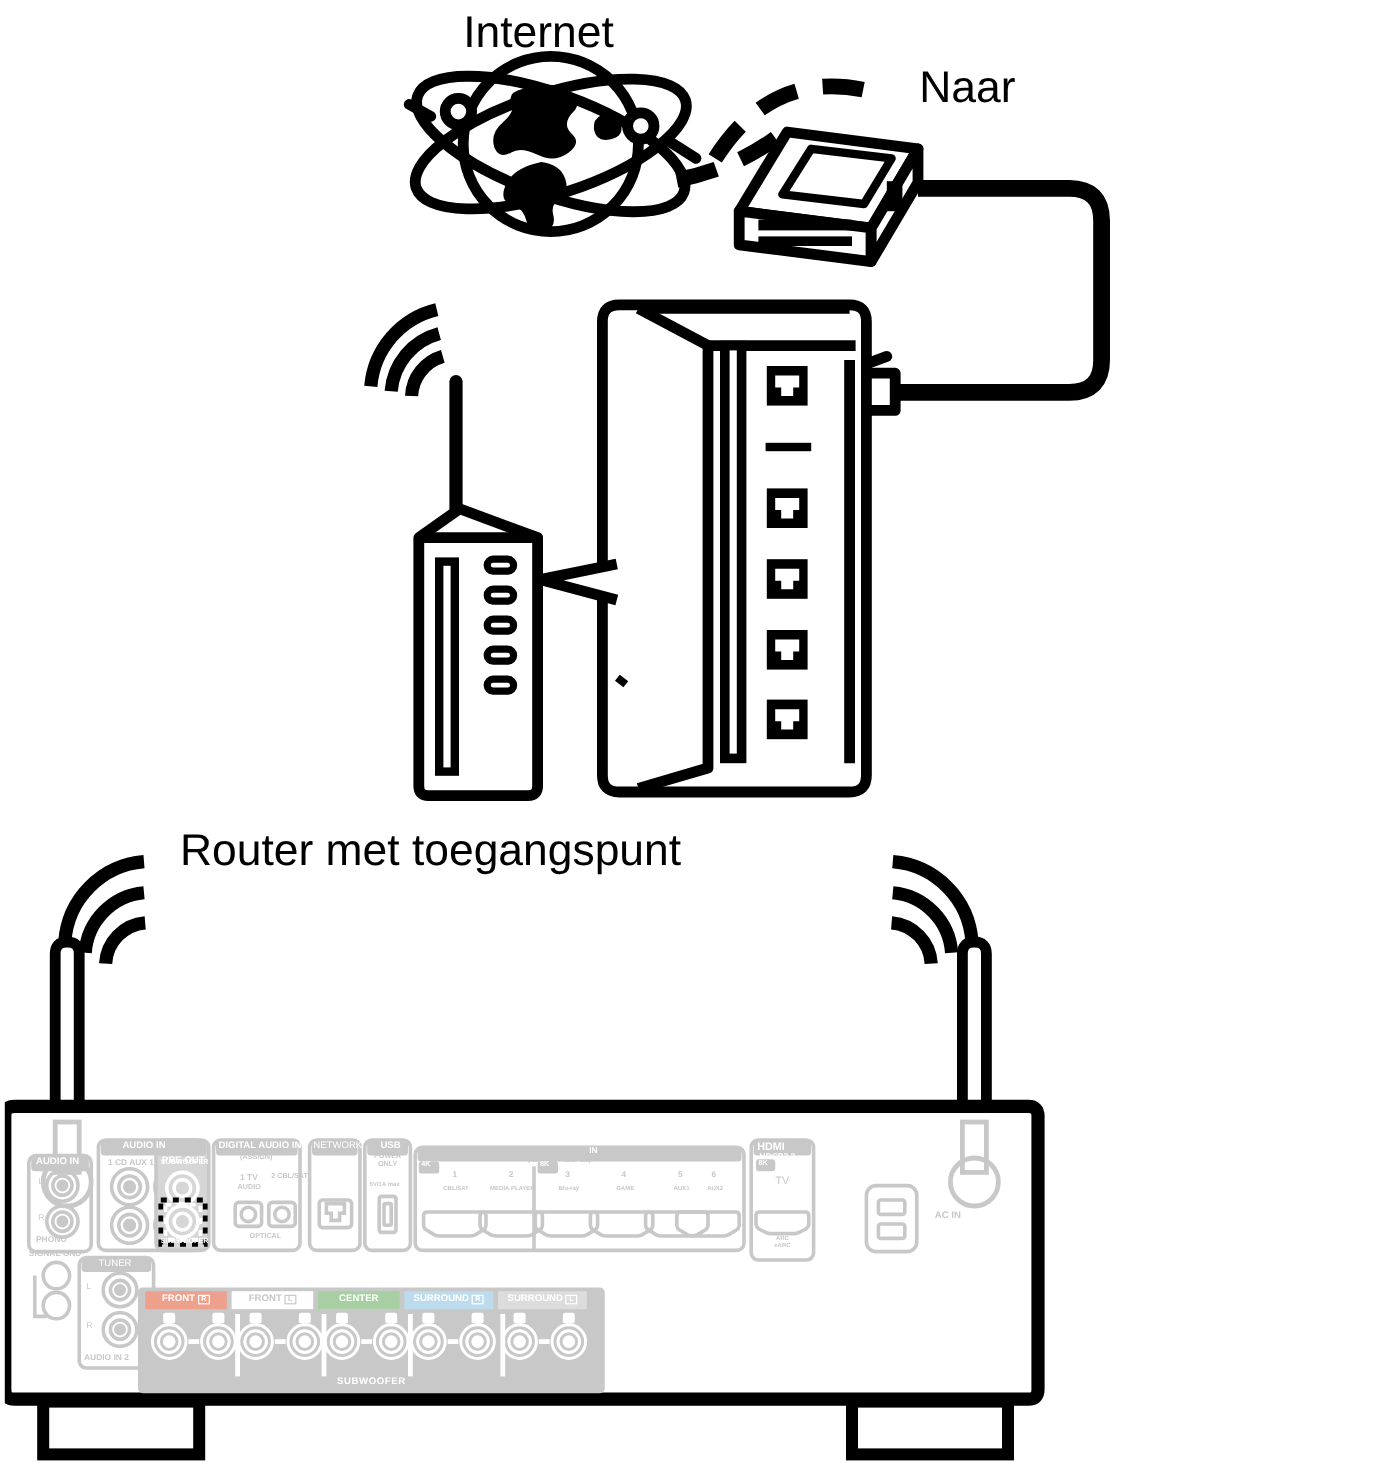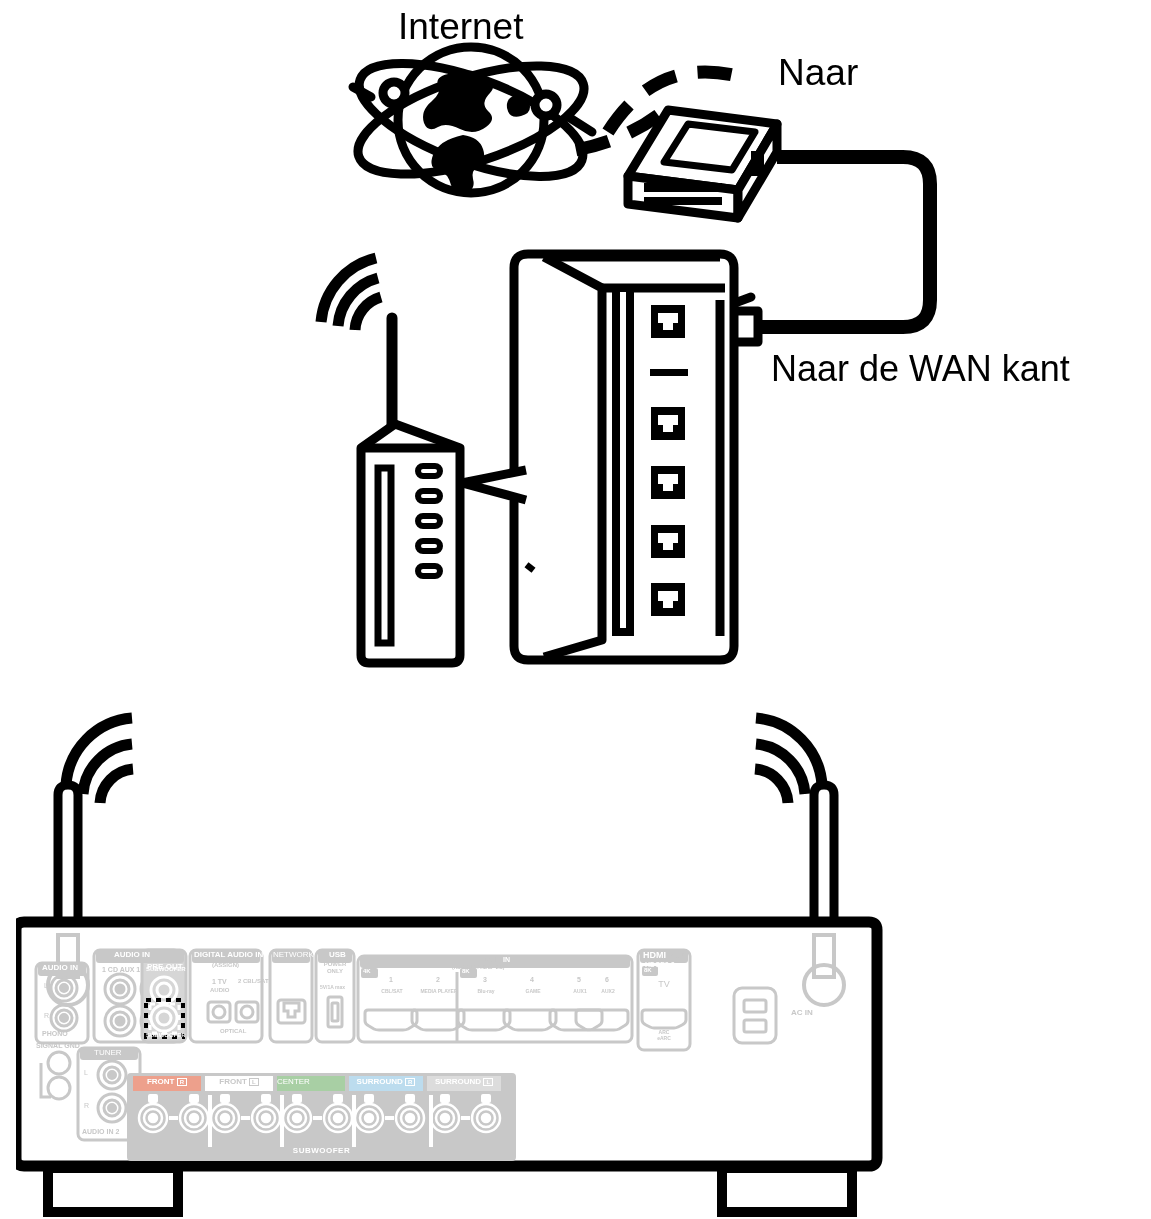--- a/index.html
+++ b/index.html
@@ -1,34 +1,34 @@
 <!DOCTYPE html>
 <html><head>
 <meta charset="utf-8">
 <title>Network Connection Diagram</title>
 <style>
   html,body{margin:0;padding:0;background:#ffffff;}
   body{width:1151px;height:1219px;position:relative;overflow:hidden;
        font-family:"Liberation Sans","DejaVu Sans",sans-serif;color:#000;}
-  .stage{position:absolute;left:16px;top:0;width:960px;height:1219px;}
+  .stage{position:absolute;left:4px;top:0;width:960px;height:1219px;}
   .lbl{position:absolute;white-space:nowrap;color:#000;}
   #label-internet{left:382px;top:6px;font-size:37px;}
   #label-modem{left:762px;top:52px;font-size:37px;}
   #label-wan{left:755px;top:348px;font-size:36px;}
   #label-router{left:146px;top:688px;font-size:37px;}
   svg{position:absolute;left:0;top:0;display:block;}
 </style>
 </head>
 <body>
 
 <div class="stage">
 
   <div class="lbl" id="label-internet">Internet</div>
   <div class="lbl" id="label-modem">Naar</div>
-  <div class="lbl" id="label-wan">Naar de WAN kant</div>
+  <div class="lbl" id="label-router">Router met toegangspunt</div>
 
   <svg width="1151" height="1219" viewBox="0 0 1151 1219">
 
     <g fill="none" stroke="#000" stroke-width="9" stroke-linecap="round">
       <circle cx="455" cy="120" r="73"></circle>
 
       <ellipse cx="455" cy="120" rx="118" ry="42" transform="rotate(-18 455 120)"></ellipse>
       <ellipse cx="455" cy="120" rx="118" ry="42" transform="rotate(20 455 120)"></ellipse>
 
       <circle cx="378" cy="93" r="11" fill="#fff"></circle>
@@ -414,22 +414,22 @@
     <div style="position:absolute;left:117px;top:1077px;width:68px;text-align:center;
                 font-size:8px;color:#fff;font-weight:bold;">
       <span>FRONT</span>
       <span style="border:1px solid #fff;padding:0 2px;font-size:6px;">R</span>
     </div>
     <div style="position:absolute;left:189px;top:1077px;width:68px;text-align:center;
                 font-size:8px;color:#c8c8c8;font-weight:bold;">
       <span>FRONT</span>
       <span style="border:1px solid #c8c8c8;padding:0 2px;font-size:6px;">L</span>
     </div>
-    <div style="position:absolute;left:261px;top:1077px;width:68px;
-                font-size:8px;color:#fff;font-weight:normal;">
+    <div style="position:absolute;left:261px;top:1077px;width:68px;text-align:center;
+                font-size:8px;color:#fff;font-weight:bold;">
       <span>CENTER</span>
     </div>
     <div style="position:absolute;left:333px;top:1077px;width:74px;text-align:center;
                 font-size:8px;color:#fff;font-weight:bold;">
       <span>SURROUND</span>
       <span style="border:1px solid #fff;padding:0 2px;font-size:6px;">R</span>
     </div>
     <div style="position:absolute;left:411px;top:1077px;width:74px;text-align:center;
                 font-size:8px;color:#fff;font-weight:bold;">
       <span>SURROUND</span>

